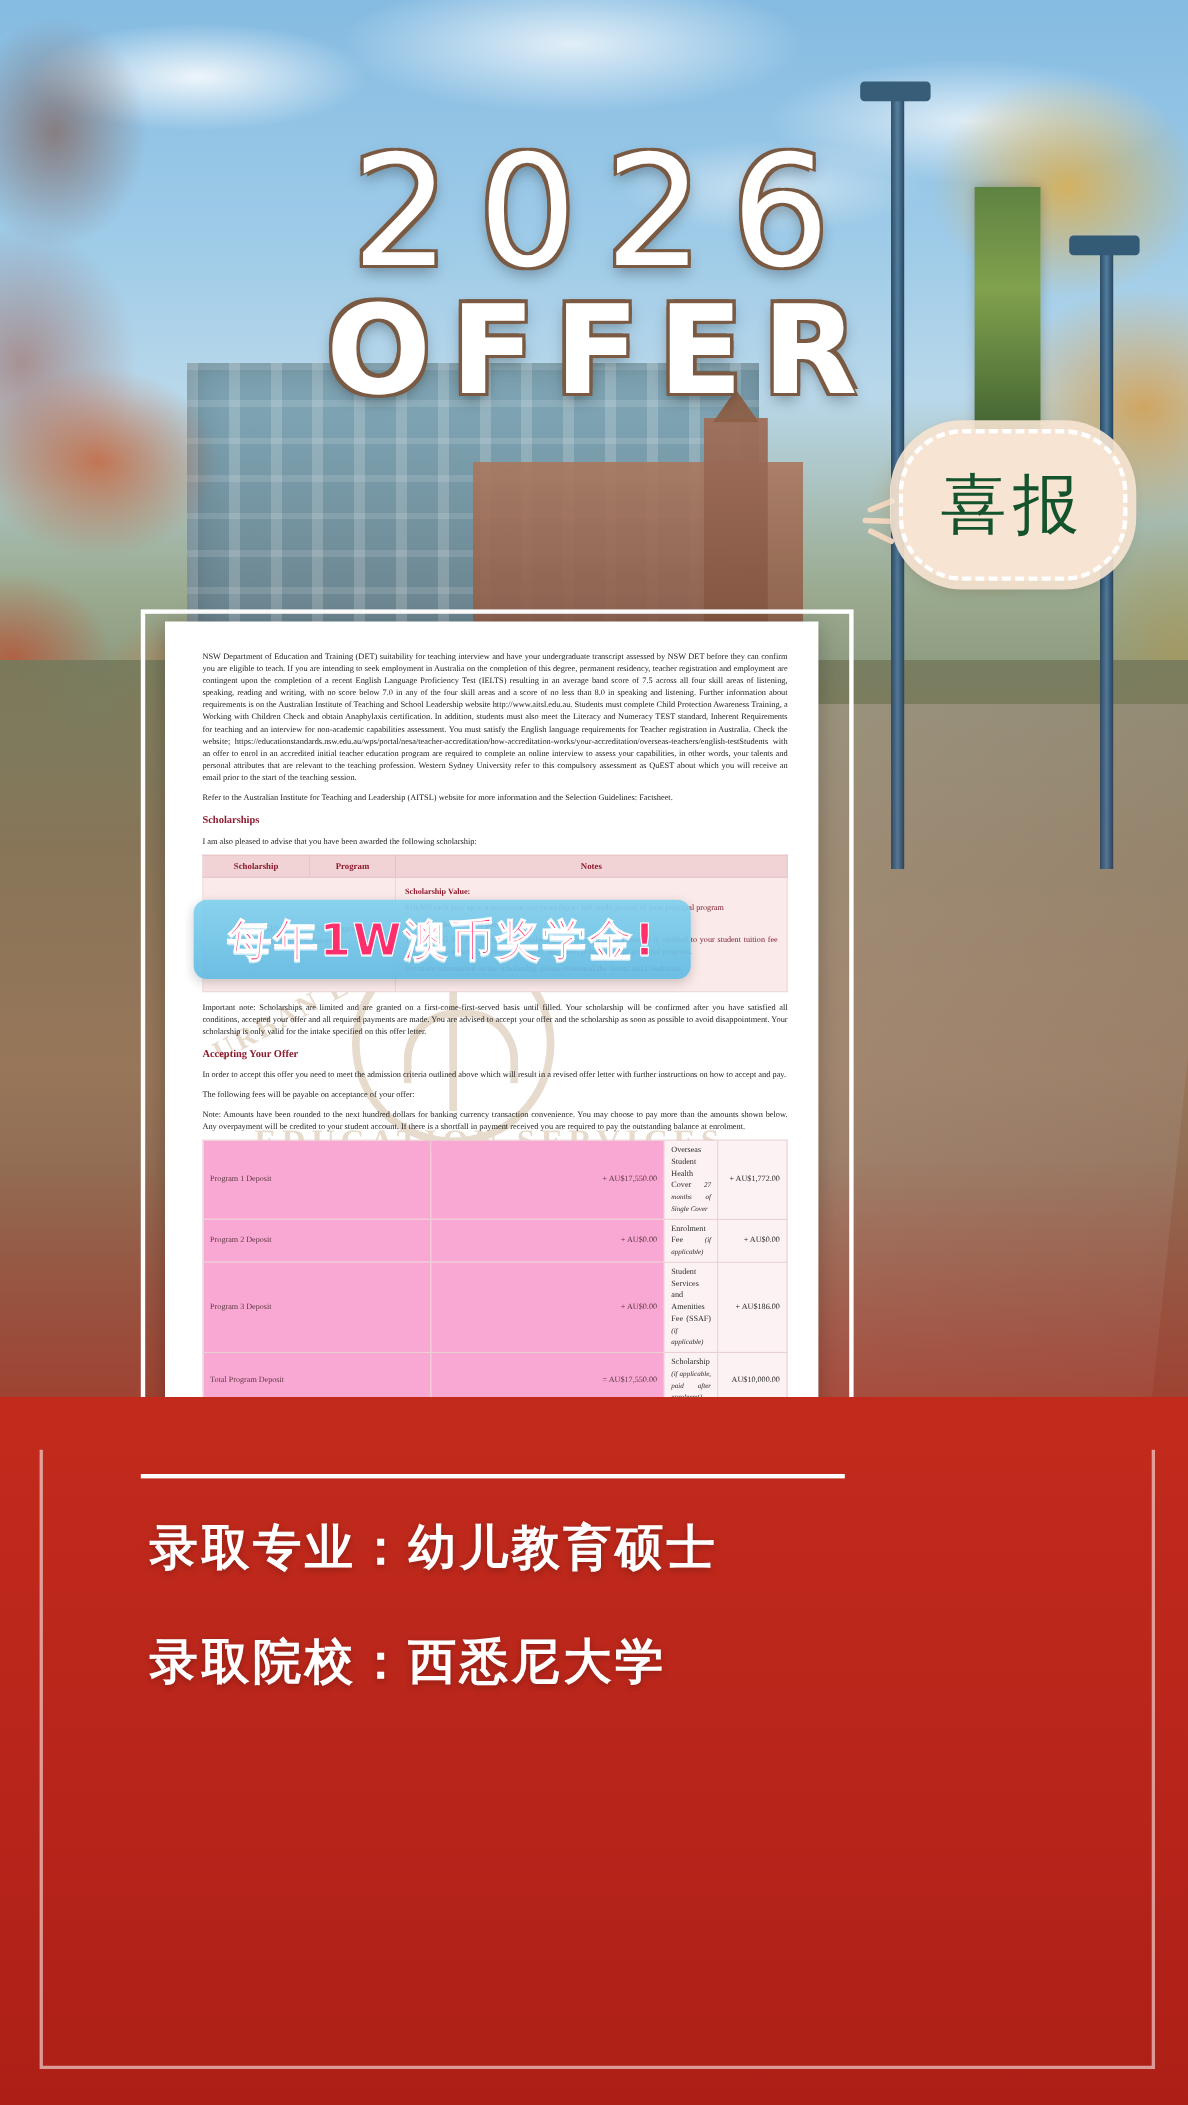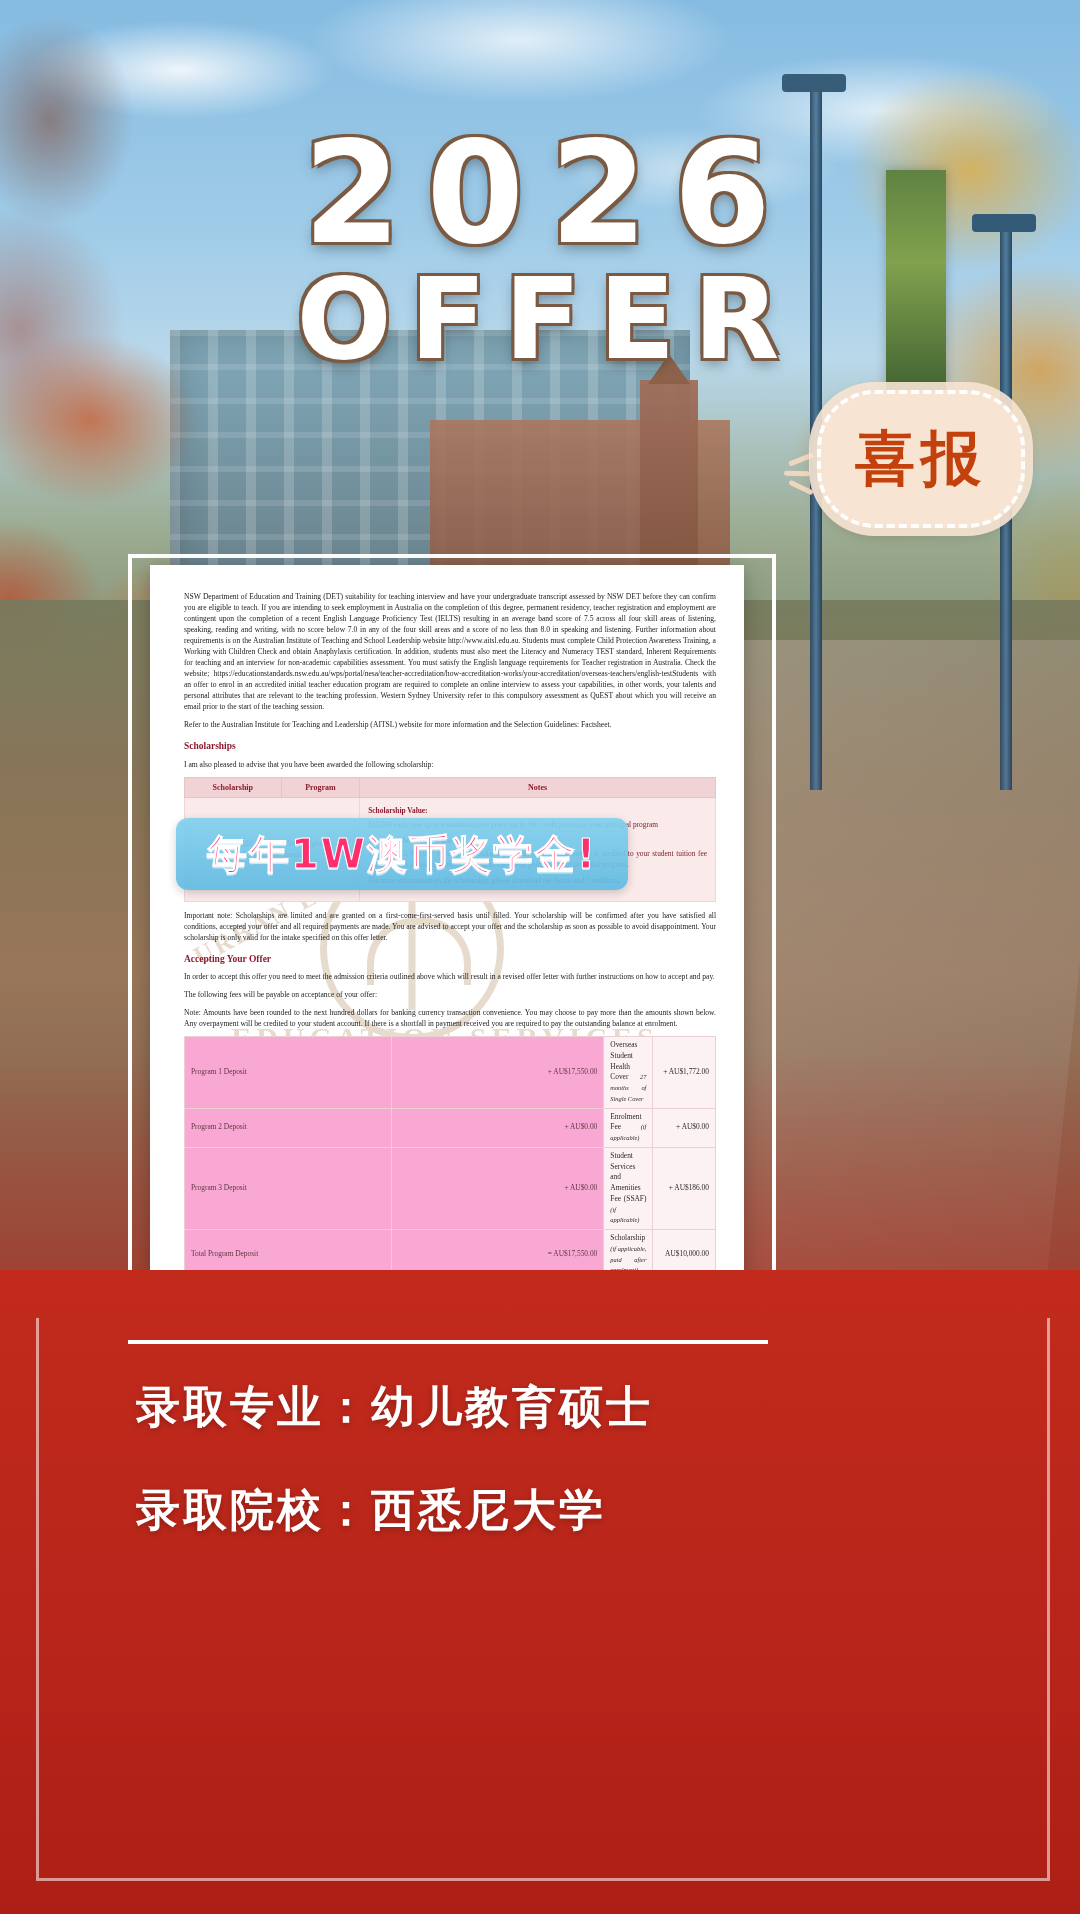--- a/index.html
+++ b/index.html
@@ -120,21 +120,21 @@
   .headline {
     position: absolute;
     left: 0; top: 120px;
     width: 1080px;
     text-align: center;
     pointer-events: none;
   }
   .headline .year {
     font-family: "DejaVu Sans", sans-serif;
     font-size: 140px;
-    font-weight: bold;
+    font-weight: normal;
     letter-spacing: 26px;
     color: #ffffff;
     text-shadow:
       -3px -3px 0 #7a5a42, 3px -3px 0 #7a5a42, -3px 3px 0 #7a5a42, 3px 3px 0 #7a5a42,
       0 6px 14px rgba(0,0,0,.35);
     line-height: 1.05;
     margin-left: 20px;
   }
   .headline .offer {
     font-family: "DejaVu Sans", sans-serif;
@@ -161,22 +161,22 @@
     border: 4px dashed #ffffff;
     border-radius: 58px 58px 58px 58px;
     box-shadow: 0 0 0 8px rgba(247,228,210,.9), 0 6px 16px rgba(0,0,0,.18);
     display: flex;
     align-items: center;
     justify-content: center;
   }
   .xibao span {
     font-family: "DejaVu Sans", sans-serif;
     font-size: 60px;
-    font-weight: bold;
-    color: #c2410c;
+    font-weight: normal;
+    color: #14532d;
     letter-spacing: 6px;
   }
   .xibao-tail {
     position:absolute; right:250px; top:455px; width:42px; height:36px;
   }
   .xibao-tail i {
     position:absolute; display:block; width:26px; height:5px; border-radius:3px; background:#f0d6bf;
   }
   .xibao-tail i:nth-child(1){ transform: rotate(-22deg); top:2px; left:0; }
   .xibao-tail i:nth-child(2){ transform: rotate(2deg); top:16px; left:-4px; }

